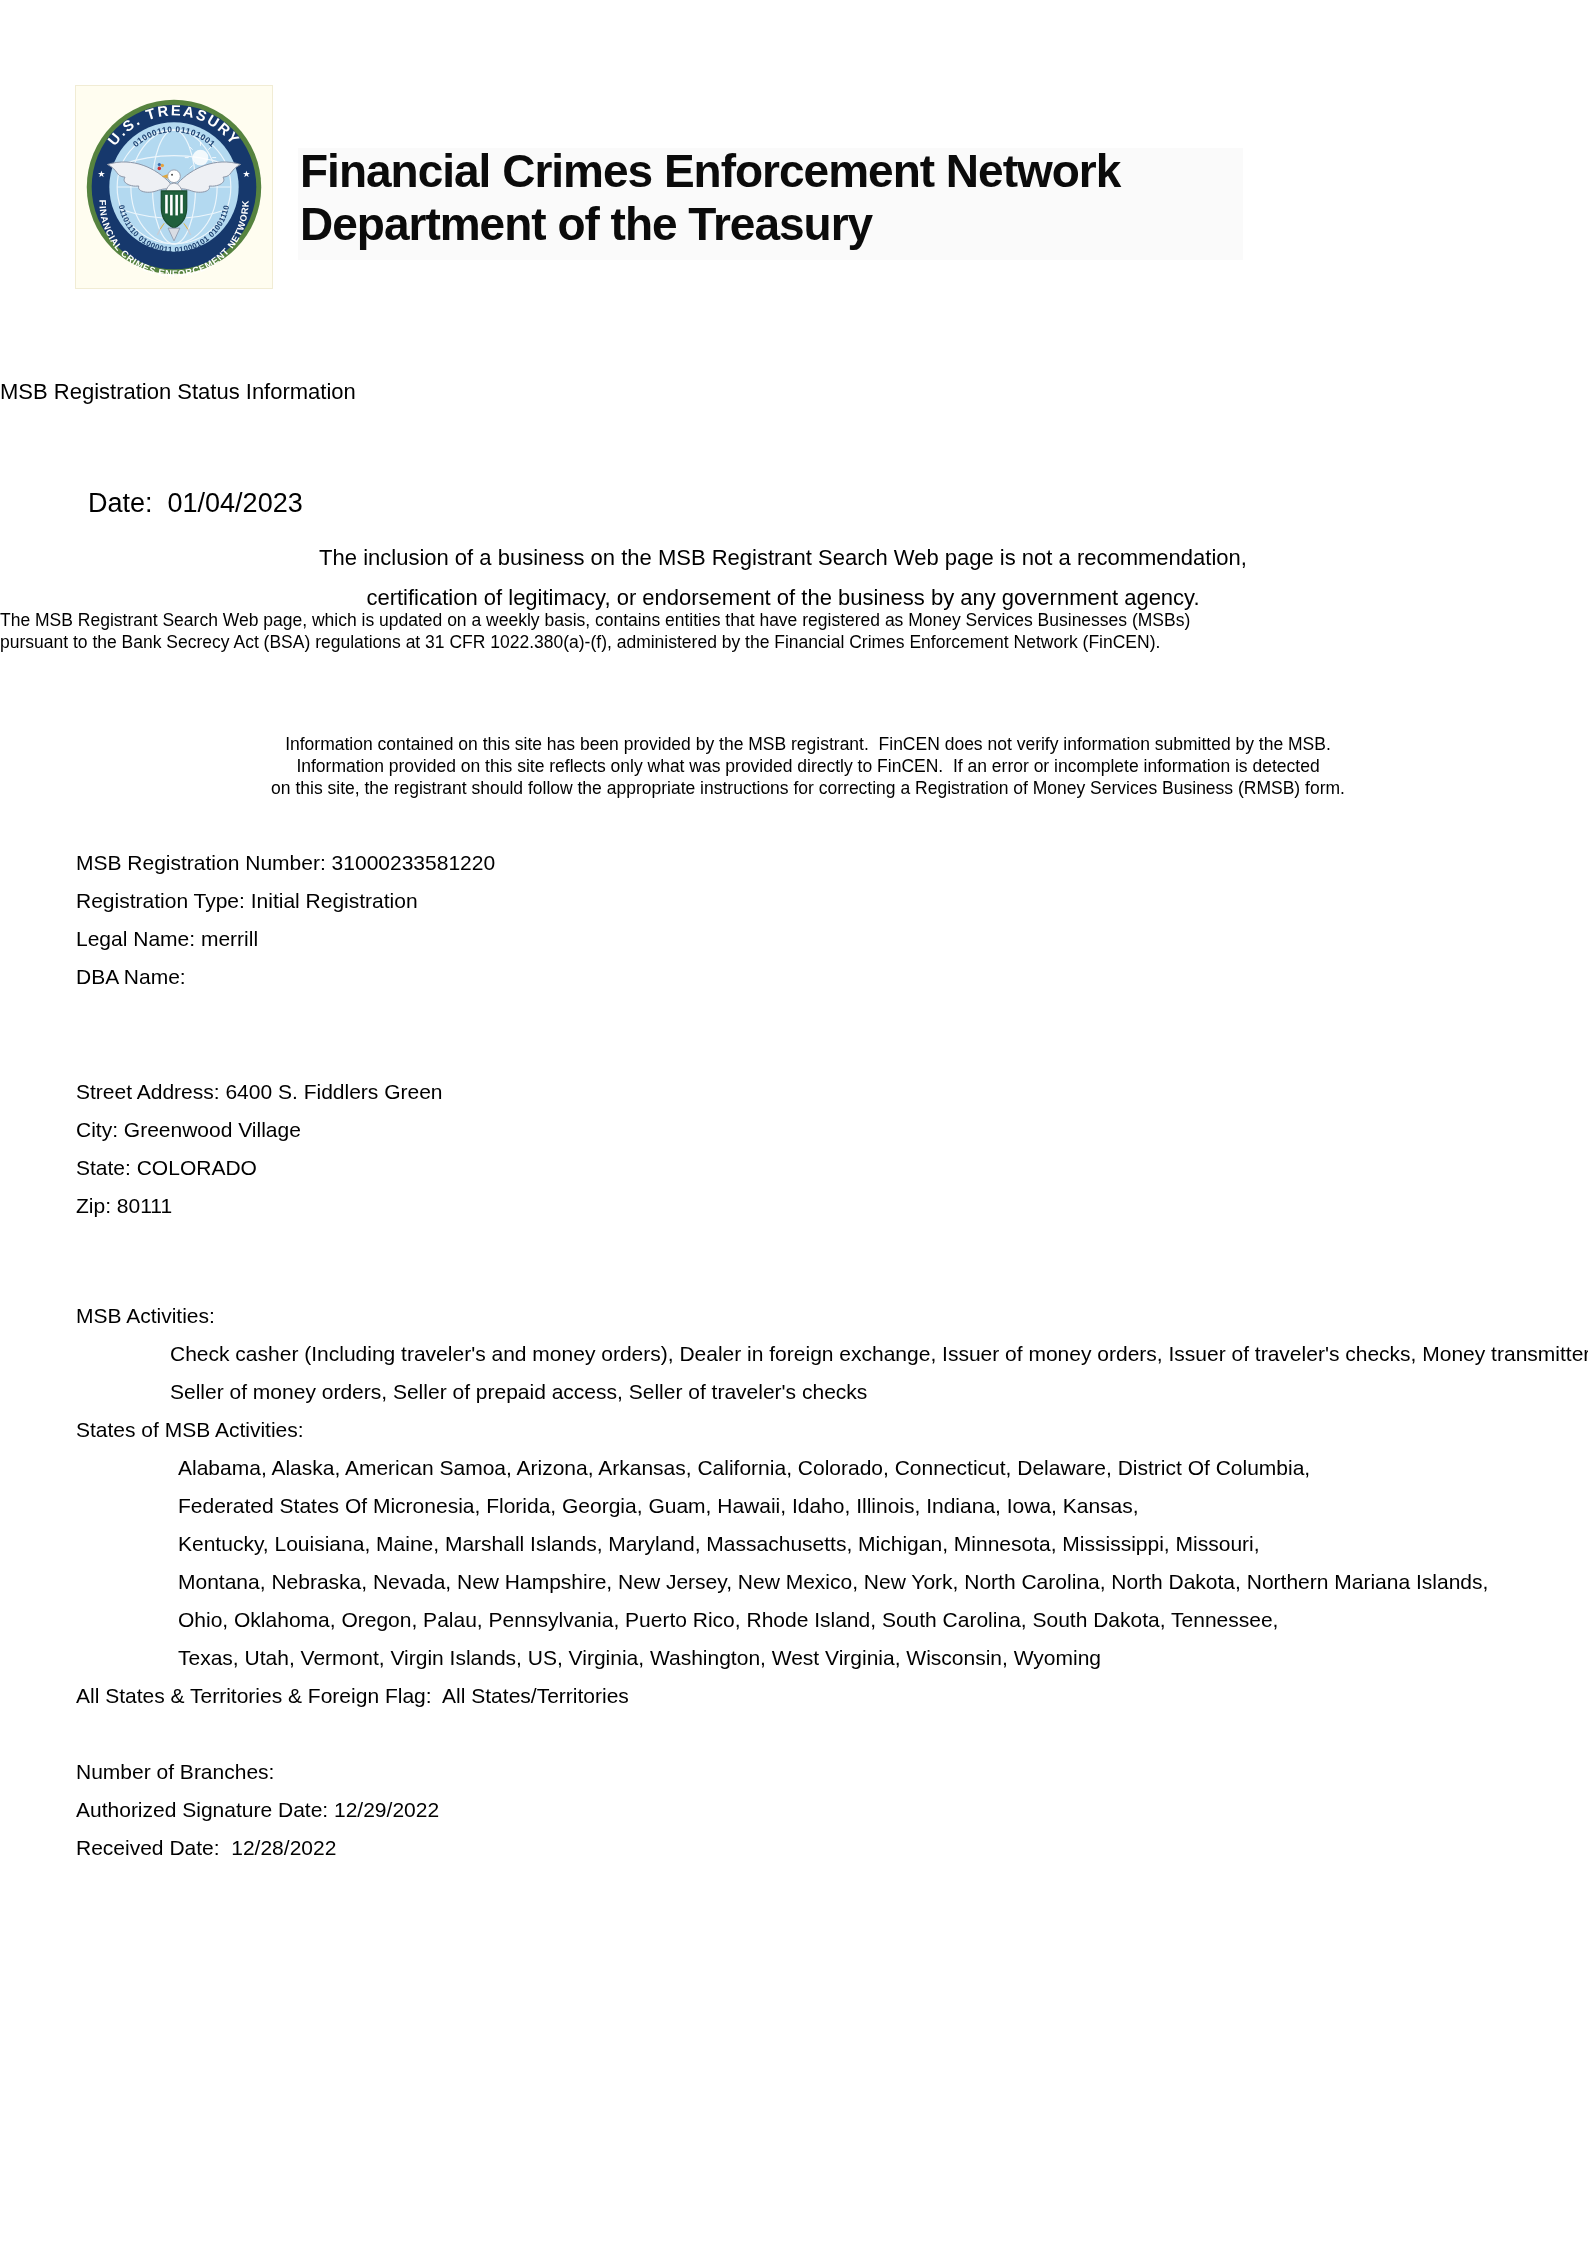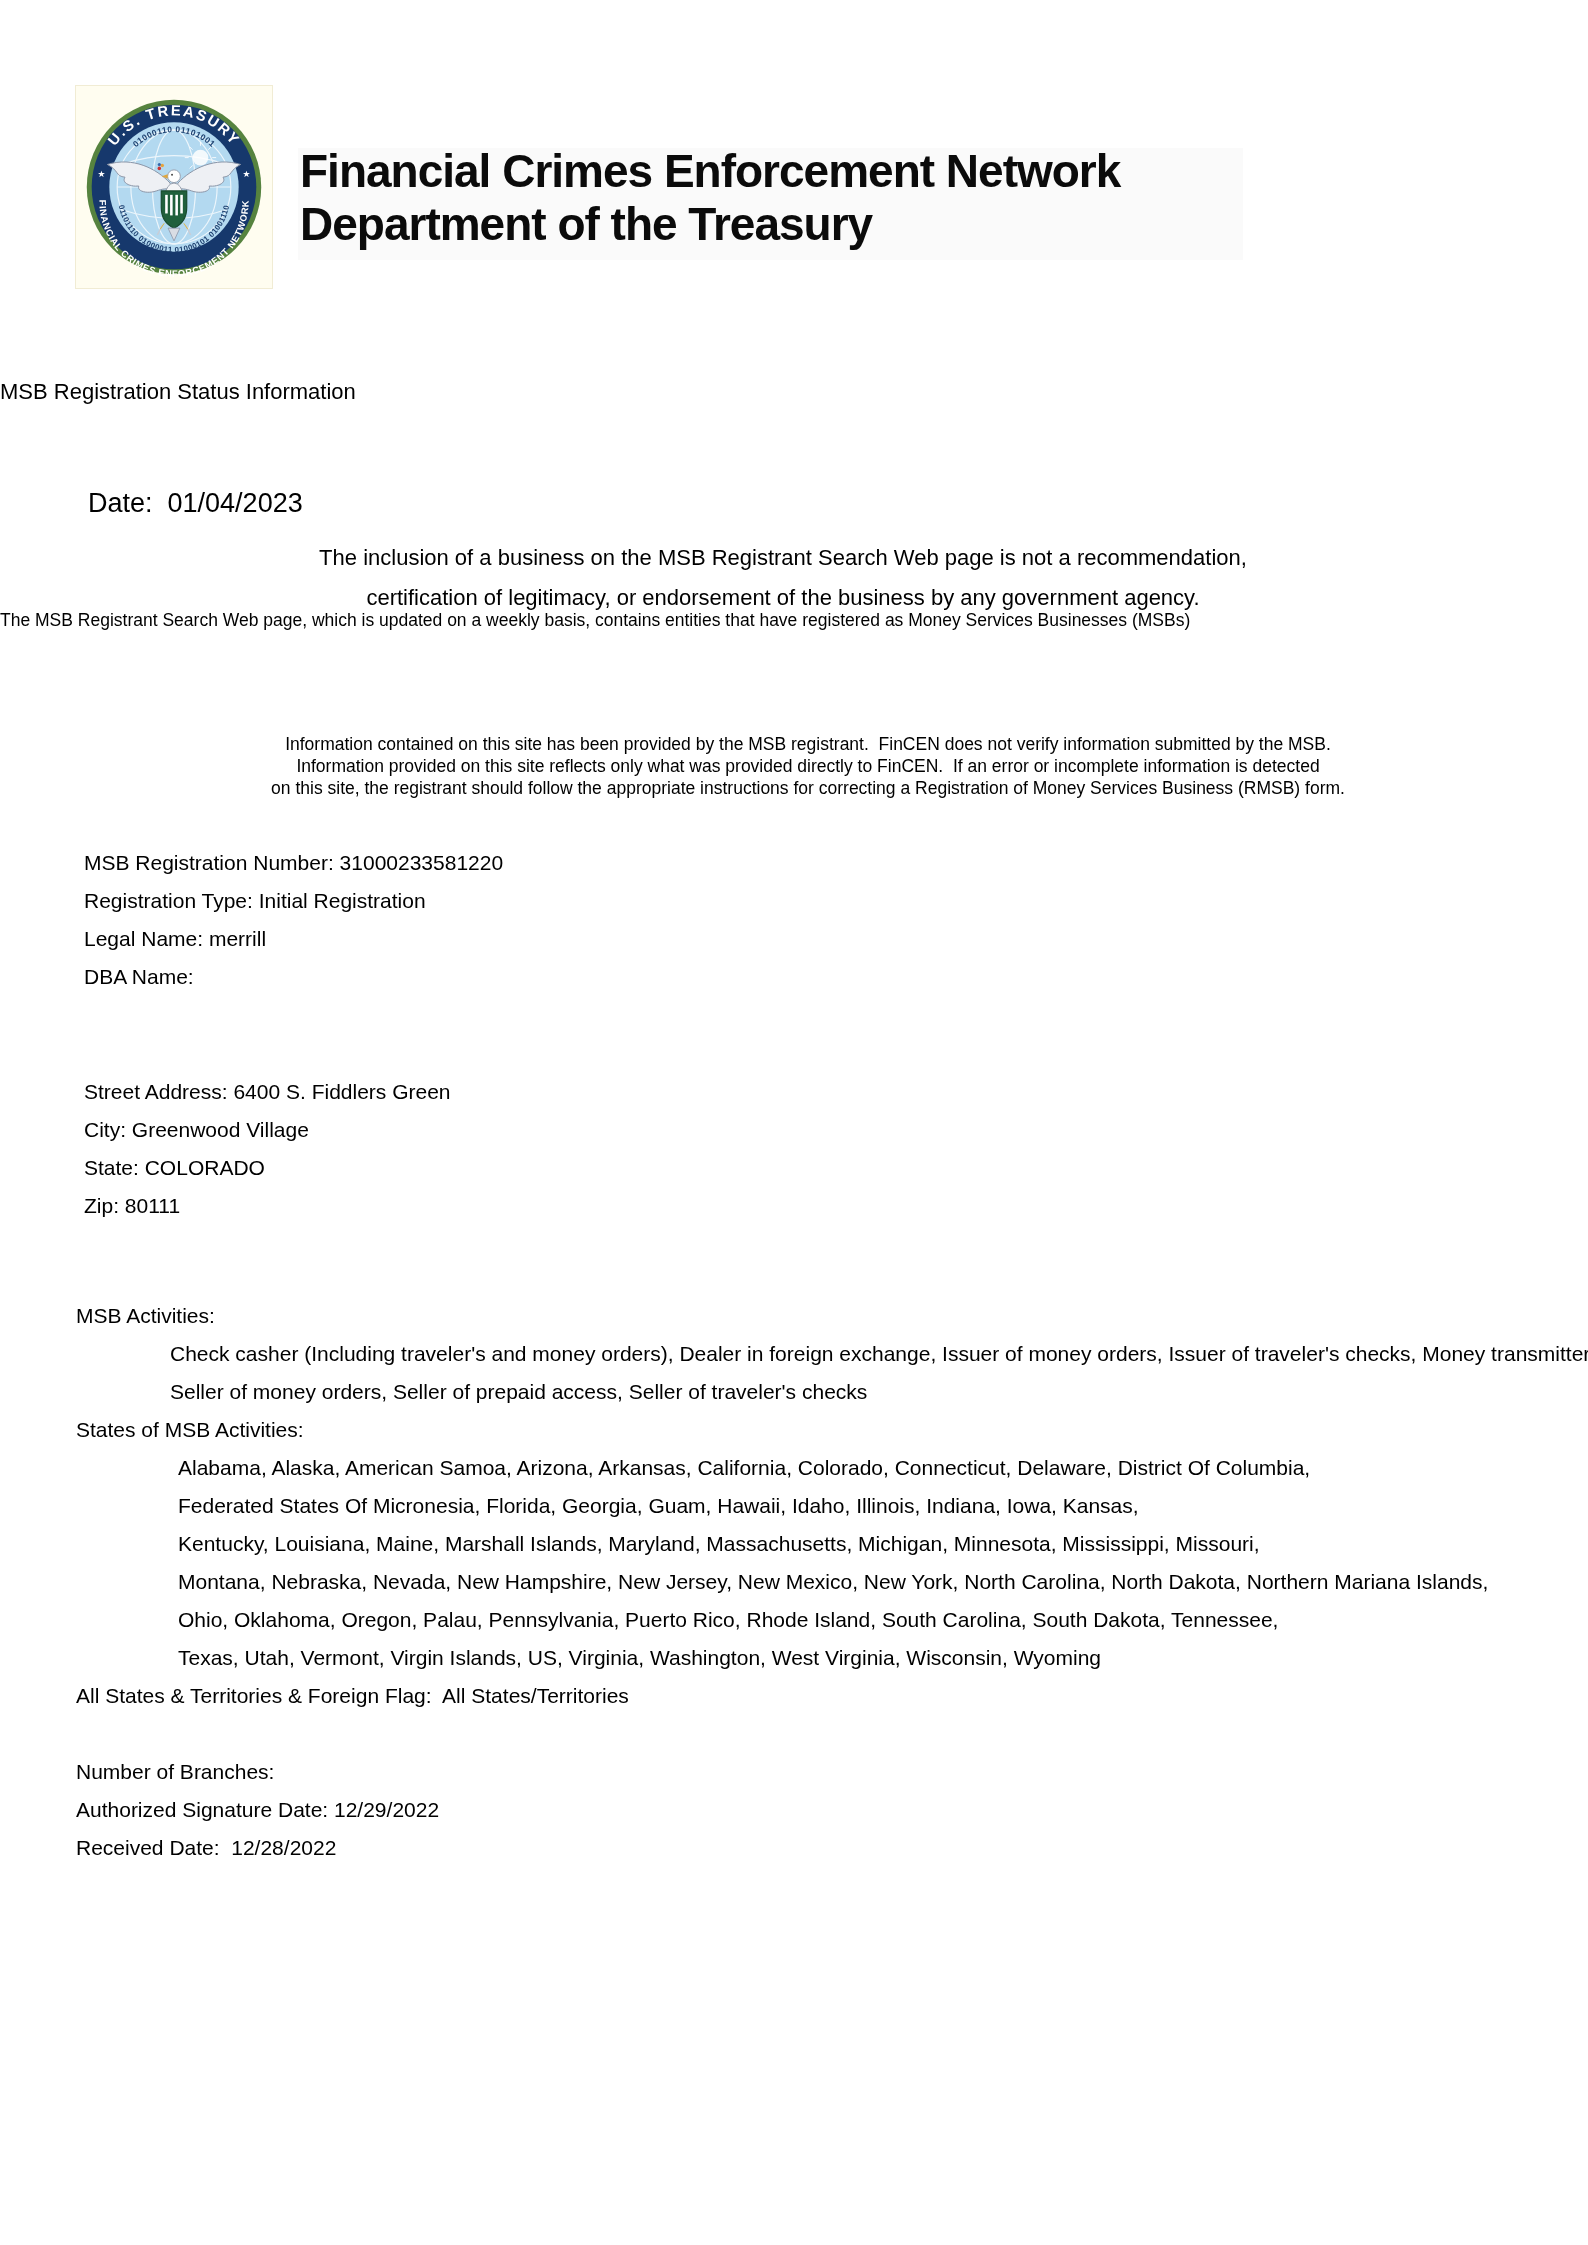--- a/index.html
+++ b/index.html
@@ -23,21 +23,21 @@
   .date-line{position:absolute;left:76px;top:490px;font-size:27px;line-height:26px;white-space:pre;margin-left:12px;}
   
   .notice{position:absolute;left:0;top:538px;width:1566px;text-align:center;font-size:22px;line-height:40px;}
   .notice div{white-space:pre;}
   .intro{position:absolute;left:0;top:609px;width:1576px;text-align:left;font-size:17.5px;line-height:22px;}
   .intro div{white-space:pre;}
   .info{position:absolute;left:0;top:733px;width:1576px;text-align:center;font-size:17.5px;line-height:22px;}
   .info div{white-space:pre;padding-left:40px;}
   
   .fblock{position:absolute;left:76px;font-size:21px;}
-  .fline{height:38px;line-height:38px;white-space:pre;margin-left:8px;}
+  .fline{height:38px;line-height:38px;white-space:pre;}
   .reg-block{top:844px;}
   .addr-block{top:1073px;}
   
   .lists{position:absolute;left:0;top:1297px;width:1700px;font-size:21px;}
   .lists .row{height:38px;line-height:38px;white-space:pre;padding-left:76px;box-sizing:border-box;}
   .lists .row.ind-a{padding-left:170px;}
   .lists .row.ind-s{padding-left:178px;}
   .lists .row.blank{height:38px;}
 </style>
 </head>
@@ -131,20 +131,21 @@
 
   <div class="date-line"><span>Date:  </span><span>01/04/2023</span></div>
 
   <div class="notice">
     <div>The inclusion of a business on the MSB Registrant Search Web page is not a recommendation,</div>
     <div>certification of legitimacy, or endorsement of the business by any government agency.</div>
   </div>
 
   <div class="intro">
     <div>The MSB Registrant Search Web page, which is updated on a weekly basis, contains entities that have registered as Money Services Businesses (MSBs)</div>
+    <div>pursuant to the Bank Secrecy Act (BSA) regulations at 31 CFR 1022.380(a)-(f), administered by the Financial Crimes Enforcement Network (FinCEN).</div>
   </div>
 
   <div class="info">
     <div>Information contained on this site has been provided by the MSB registrant.  FinCEN does not verify information submitted by the MSB.</div>
     <div>Information provided on this site reflects only what was provided directly to FinCEN.  If an error or incomplete information is detected</div>
     <div>on this site, the registrant should follow the appropriate instructions for correcting a Registration of Money Services Business (RMSB) form.</div>
   </div>
 
   <div class="fblock reg-block">
     <div class="fline"><span>MSB Registration Number: </span><span>31000233581220</span></div>

